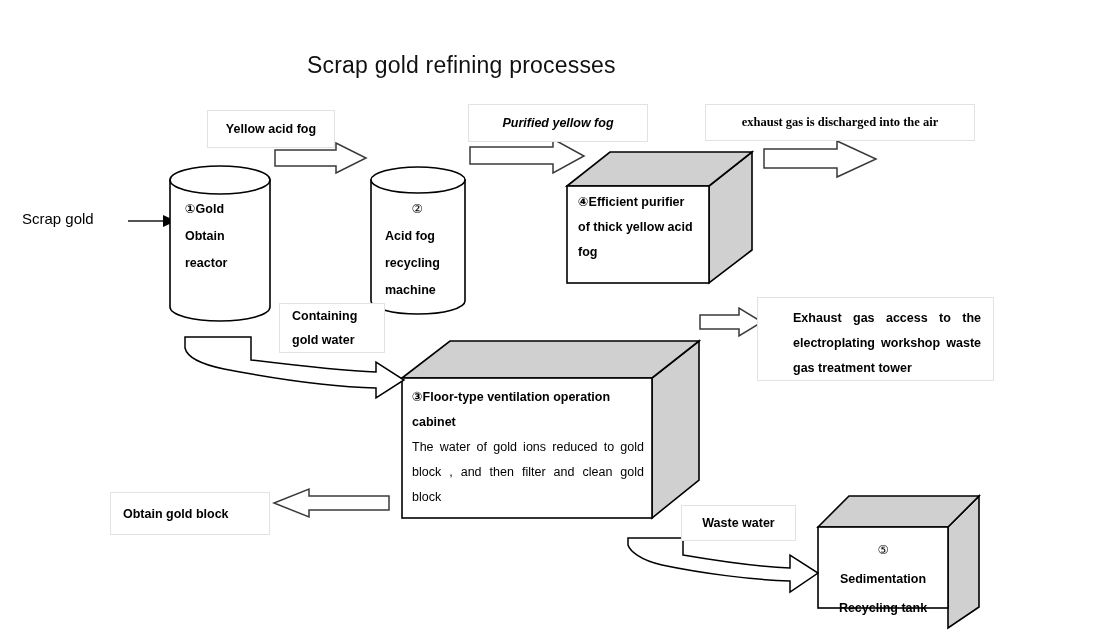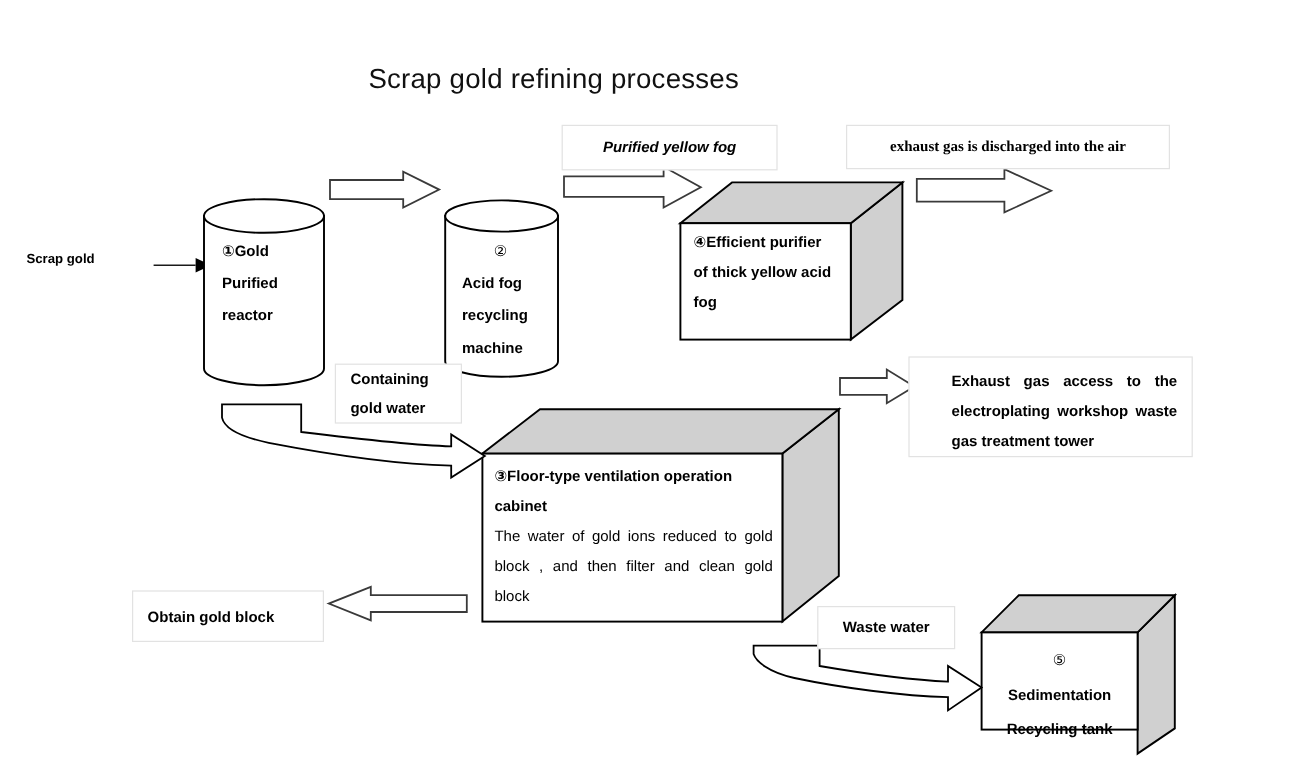--- a/index.html
+++ b/index.html
@@ -11,21 +11,21 @@
   .ttl{position:absolute;font-size:23px;font-weight:400;letter-spacing:.2px;
        color:#111;white-space:nowrap;}
 
   .lbl{position:absolute;box-sizing:border-box;border:1px solid #e2e2e2;
        background:#fff;font-size:12.5px;font-weight:bold;color:#000;
        display:flex;align-items:center;}
   .lbl.ctr{justify-content:center;}
   .lbl .inner{padding:0 12px;width:100%;}
   .lbl.just2 .inner{text-align:justify;line-height:25px;text-align-last:left;}
 
-  .scrapgold{position:absolute;font-size:11px;font-weight:bold;white-space:nowrap;}
+  .scrapgold{position:absolute;font-size:15px;font-weight:normal;white-space:nowrap;}
 
   .cyltxt{position:absolute;font-size:12.5px;font-weight:bold;line-height:27px;
           box-sizing:border-box;}
 
   .boxtxt{position:absolute;box-sizing:border-box;font-size:12.5px;
           line-height:25px;}
   .b4txt{font-weight:bold;}
   .b3head{font-weight:bold;}
   .b3body{font-weight:normal;text-align:justify;}
   .b5txt{font-weight:bold;text-align:center;line-height:29px;}
@@ -116,21 +116,21 @@
                C640,560 630,551 628,545 Z"></path>
     </g>
   </svg>
 
   <div class="ttl" style="left:307px;top:52px;">Scrap gold refining processes</div>
 
   <div class="scrapgold" style="left:22px;top:210px;">Scrap gold</div>
 
   <div class="cyltxt" style="left:185px;top:196px;width:90px;">
     <div>①Gold</div>
-    <div>Purified</div>
+    <div>Obtain</div>
     <div>reactor</div>
   </div>
 
   <div class="cyltxt" style="left:385px;top:196px;width:78px;">
     <div style="text-align:center;padding-right:14px;font-weight:normal;">②</div>
     <div>Acid    fog</div>
     <div>recycling</div>
     <div>machine</div>
   </div>
 
@@ -144,20 +144,23 @@
     <div class="b3head">③Floor-type ventilation operation cabinet</div>
     <div class="b3body">The water of gold ions reduced to gold block , and then filter and clean gold block</div>
   </div>
 
   <div class="boxtxt b5txt" style="left:822px;top:536px;width:122px;">
     <div style="font-weight:normal;">⑤</div>
     <div>Sedimentation</div>
     <div>Recycling tank</div>
   </div>
 
+  <div class="lbl ctr" style="left:207px;top:110px;width:128px;height:38px;">
+    <span class="inner" style="text-align:center;">Yellow acid fog</span>
+  </div>
 
   <div class="lbl ctr" style="left:468px;top:104px;width:180px;height:38px;font-style:italic;">
     <span class="inner" style="text-align:center;">Purified yellow fog</span>
   </div>
 
   <div class="lbl ctr" style="left:705px;top:104px;width:270px;height:37px;">
     <span class="inner" style="text-align:center;font-family:Liberation Serif, serif;">exhaust gas is discharged into the air</span>
   </div>
 
   <div class="lbl" style="left:279px;top:303px;width:106px;height:50px;">

